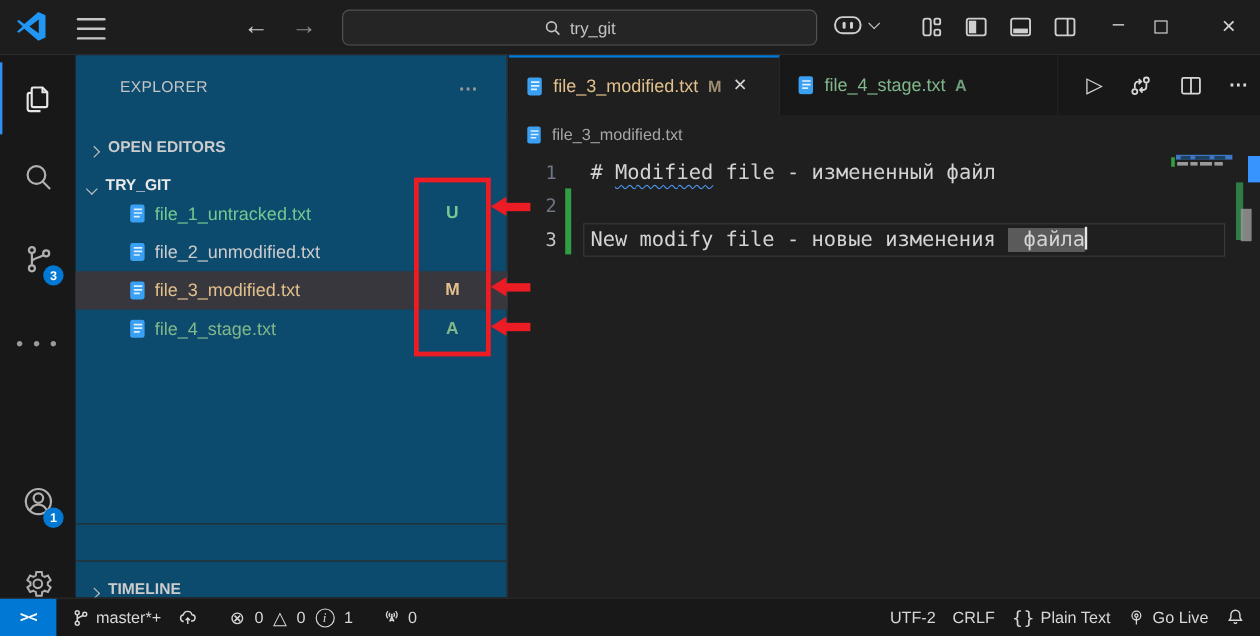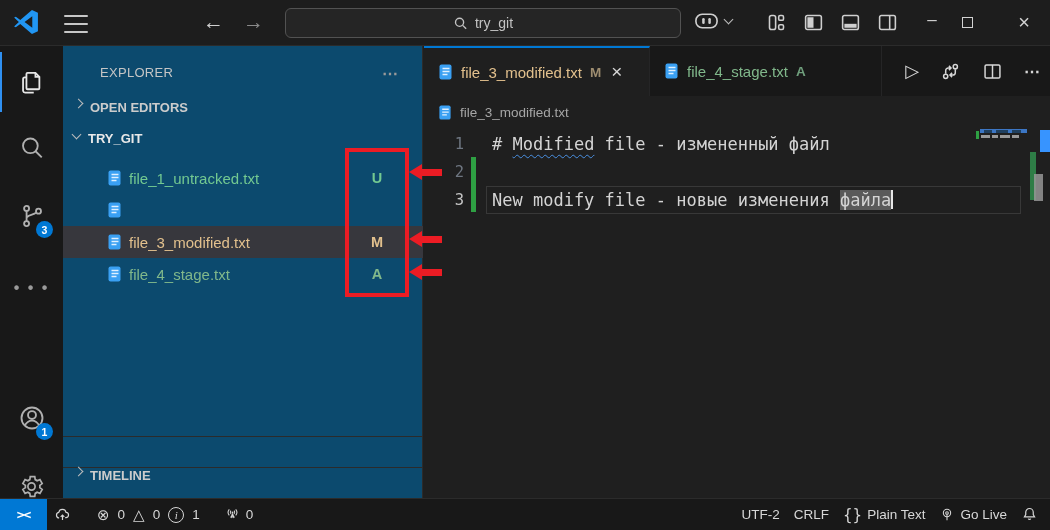--- a/index.html
+++ b/index.html
@@ -34,21 +34,21 @@
     background:#0078d4; color:#fff; font-size:10.5px; display:flex; align-items:center; justify-content:center; font-weight:bold; }
   #act-explorer::before { content:""; position:absolute; left:0; top:-6px; width:2px; height:60px; background:#2f90f1; }
   .dots { color:#9a9a9a; font-size:16px; letter-spacing:2px; font-weight:bold; }
 
   
   #sidebar { position:absolute; top:46px; left:63px; width:360px; height:452px;
     background:#0c4a6e; border-right:1px solid #2b2b2b; }
   #sb-header { position:absolute; top:0; left:0; right:0; height:52px; display:flex; align-items:center; }
   #sb-title { margin-left:37px; font-size:13px; color:#c5c5c5; letter-spacing:.3px; }
   #sb-more { position:absolute; right:22px; top:18px; }
-  .section-row { position:absolute; left:0; right:0; height:30px; display:flex; align-items:flex-start; gap:8px;
+  .section-row { position:absolute; left:0; right:0; height:30px; display:flex; align-items:flex-end; gap:8px;
     padding-left:12px; font-weight:bold; font-size:13px; color:#cccccc; }
   .sep { position:absolute; left:0; right:0; height:1px; background:#2b2b2b; }
   .file-row { position:absolute; left:0; width:360px; height:32px; display:flex; align-items:center; font-size:15px; }
   .file-row .ficon { margin-left:44px; margin-right:7px; }
   .file-row .fbadge { position:absolute; left:300px; width:28px; text-align:center; font-size:14.5px; font-weight:bold; }
   .row-selected { background:#37373d; }
   .c-untracked { color:#73c991; } .c-plain { color:#cccccc; }
   .c-modified { color:#e2c08d; } .c-staged { color:#81b88b; }
 
   
@@ -69,21 +69,21 @@
   #code { position:absolute; top:128px; left:424px; width:626px; height:370px; background:#1f1f1f;
     font-family:"DejaVu Sans Mono", monospace; font-size:17px; color:#d4d4d4; }
   .code-line { position:absolute; left:0; width:626px; height:28px; line-height:28px; }
   .code-line .lnum { position:absolute; left:12px; width:28px; text-align:right; color:#6e7681; font-size:15.5px; }
   .code-line .ltext { position:absolute; left:68px; white-space:pre; }
   .gutter-added { position:absolute; left:47px; top:29px; width:5px; height:55px; background:#2ea043; }
   .squiggle { text-decoration:underline; text-decoration-style:wavy; text-decoration-color:#4a90e2;
     text-decoration-thickness:1px; text-underline-offset:4px;text-align:center; }
   #line3-box { position:absolute; left:62px; top:58px; width:535px; height:28px; border:1px solid #383838; }
   .lnum.active { color:#c6c6c6; }
-  .sel-word { background:#5a5a5a; }
+  .sel-word { background:#5a5a5a;padding-left:13px; }
   .cursor { display:inline-block; width:2px; height:19px; background:#e6e6e6; vertical-align:-3px; }
 
   
   #minimap-blue { position:absolute; left:980px; top:129px; width:47px; height:4px; background:#3c76c4; }
   .mm-dash { position:absolute; height:3px; background:#9a9a9a; top:135px; }
   .mm-dash.dark { background:#20405f; top:129.5px; height:3px; }
   #mm-git { position:absolute; left:976px; top:131px; width:3px; height:8px; background:#2ea043; }
   #ovr-blue { position:absolute; left:1040px; top:130px; width:10px; height:22px; background:#3794ff; }
   #ovr-green { position:absolute; left:1030px; top:152px; width:6px; height:48px; background:#2e7d46; }
   #ovr-thumb { position:absolute; left:1034px; top:174px; width:9px; height:27px; background:#979797; opacity:.85; }
@@ -251,20 +251,21 @@
         </span>
       <span class="c-untracked">file_1_untracked.txt</span>
       <span class="fbadge c-untracked">U</span>
     </div>
     <div class="file-row" style="top:148px;">
       <span class="ficon">
           <svg width="15" height="16" viewBox="0 0 15 16">
             <use href="#icon-filedoc"></use>
           </svg>
         </span>
+      <span class="c-plain">file_2_unmodified.txt</span>
       <span class="fbadge c-plain"></span>
     </div>
     <div class="file-row row-selected" style="top:180px;">
       <span class="ficon">
           <svg width="15" height="16" viewBox="0 0 15 16">
             <use href="#icon-filedoc"></use>
           </svg>
         </span>
       <span class="c-modified">file_3_modified.txt</span>
       <span class="fbadge c-modified">M</span>
@@ -363,20 +364,29 @@
   <div class="mm-dash" style="left:1012px; width:7px;"></div>
   <div id="ovr-blue"></div>
   <div id="ovr-green"></div>
   <div id="ovr-thumb"></div>
 
   <div id="statusbar">
     <div id="remote">
         <span>&gt;&lt;</span>
       </div>
 
+    <div class="sb-item" style="margin-left:6px;">
+      <svg width="15" height="16" viewBox="0 0 24 24" fill="none" stroke="#d7d7d7" stroke-width="2">
+        <circle cx="7" cy="5" r="2.6"></circle>
+          <circle cx="17" cy="7" r="2.6"></circle>
+          <circle cx="7" cy="19" r="2.6"></circle>
+        <path d="M7 7.6v8.8M14.6 8.5C12.6 10.6 9.4 10 7.4 12.6"></path>
+      </svg>
+      <span>master*+</span>
+    </div>
     <div class="sb-item">
       <svg width="17" height="16" viewBox="0 0 24 24" fill="none" stroke="#d7d7d7" stroke-width="1.8">
         <path d="M7 16.5a4.3 4.3 0 0 1-.6-8.5A5.6 5.6 0 0 1 17.3 8a3.9 3.9 0 0 1-.3 7.8h-1"></path>
         <path d="M12 19.5v-7M9.3 14.7 12 12l2.7 2.7"></path>
       </svg>
     </div>
 
     <div class="sb-item" style="margin-left:12px; gap:8px;">
       <span class="sym">⊗</span>
       <span>0</span>

